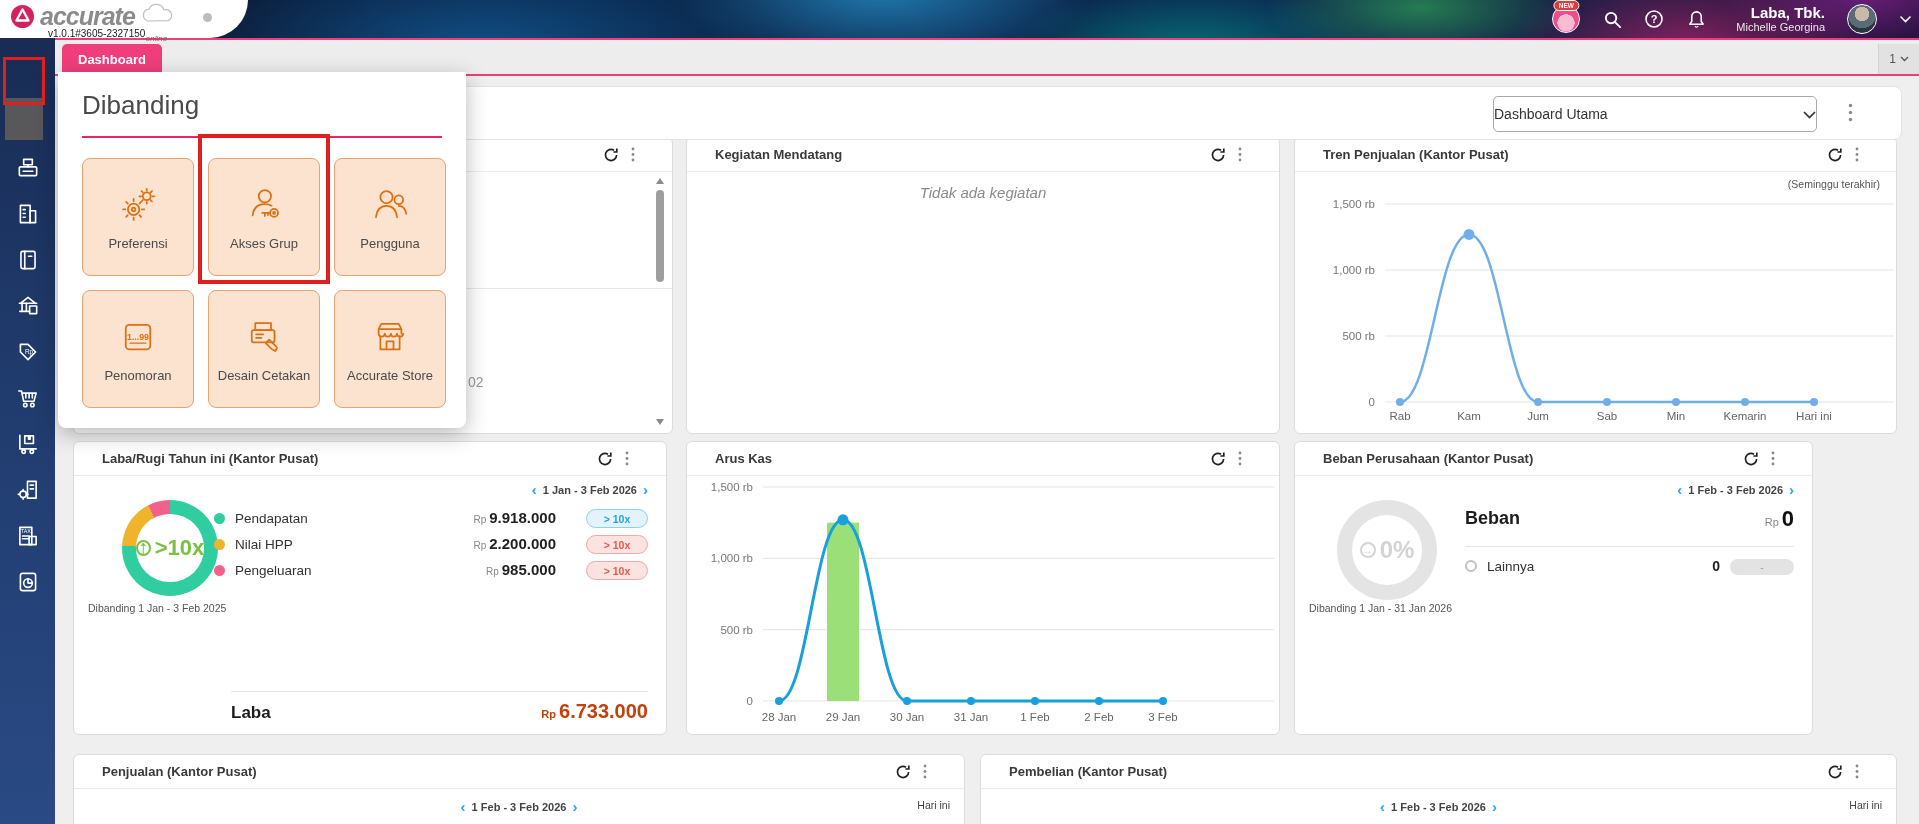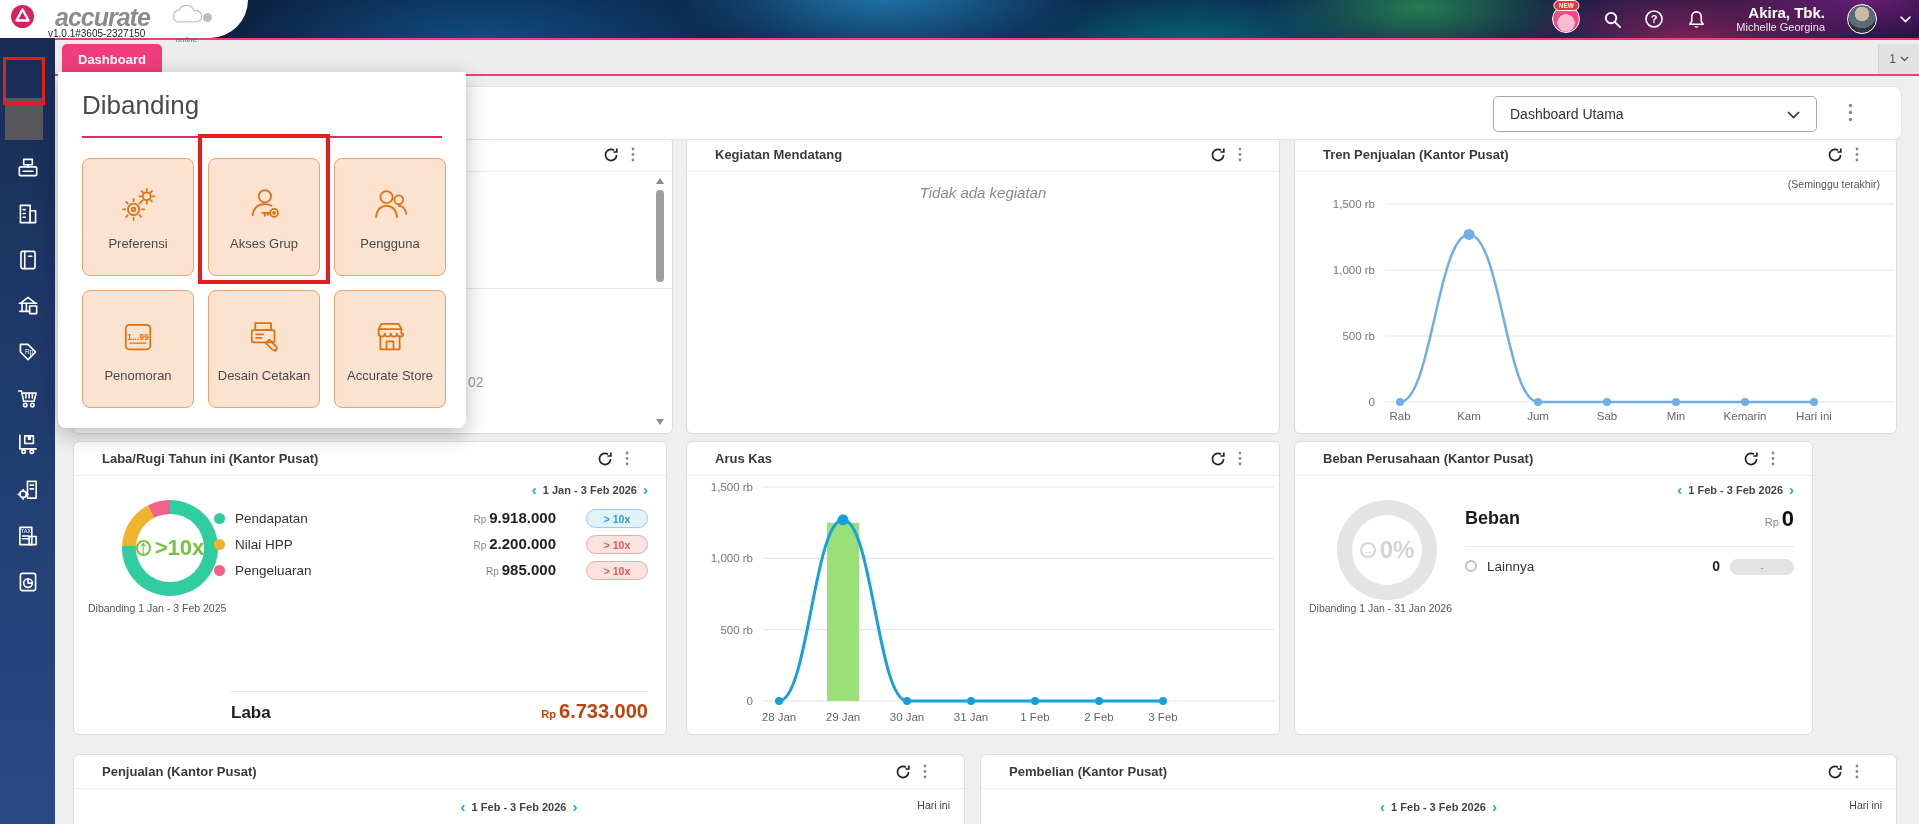--- a/index.html
+++ b/index.html
@@ -12,21 +12,21 @@
  background:
   radial-gradient(ellipse 300px 120px at 46% -30%, rgba(40,150,210,.75), transparent 70%),
   radial-gradient(ellipse 260px 90px at 62% 130%, rgba(0,190,160,.45), transparent 70%),
   radial-gradient(ellipse 220px 80px at 74% 20%, rgba(60,210,90,.5), transparent 70%),
   radial-gradient(ellipse 260px 110px at 88% 120%, rgba(225,40,120,.55), transparent 70%),
   radial-gradient(ellipse 200px 90px at 97% -20%, rgba(170,40,170,.6), transparent 70%),
   radial-gradient(ellipse 420px 140px at 25% 120%, rgba(20,110,180,.6), transparent 70%),
   linear-gradient(90deg,#0c1730,#0a2244 35%,#0b2a52 65%,#180f33)}
 .logo-blob{position:absolute;left:0;top:0;width:248px;height:38px;background:#fff;border-radius:0 0 70px 0}
 .logo-dot{position:absolute;left:203px;top:13px;width:9px;height:9px;border-radius:50%;background:#BDBDBD}
-.logo{position:absolute;left:9px;top:3px;display:flex;align-items:center;gap:19px}
+.logo{position:absolute;left:9px;top:3px;display:flex;align-items:flex-start;gap:4px}
 .logo-text{font-size:25px;font-weight:bold;font-style:italic;color:#8B8B8B;letter-spacing:-1px;line-height:26px}
 .cloud-wrap{position:relative;width:38px;height:26px}
 .cloud-wrap .online{position:absolute;left:7px;top:31px;font-size:8px;font-style:italic;color:#666}
 .version{position:absolute;left:48px;top:28px;font-size:10px;color:#222;z-index:11}
 .topbar-right{position:absolute;right:8px;top:0;height:38px;display:flex;align-items:center;gap:22px;z-index:12}
 .hicon{width:20px;height:20px;display:flex;align-items:center;justify-content:center;cursor:pointer}
 .navatar{position:relative;width:28px;height:28px;border-radius:50%;
  background:radial-gradient(circle at 50% 65%,#F8BBD0 0 40%,#EC4E8A 41% 100%);border:1px solid #fff}
 .navatar .newpill{position:absolute;left:50%;transform:translateX(-50%);top:-6px;background:#E53935;color:#fff;
  font-size:6.5px;font-weight:bold;padding:1px 4px;border-radius:6px;border:1px solid #fff}
@@ -60,21 +60,21 @@
 .popup-divider{position:absolute;left:24px;right:24px;top:64px;height:2px;background:#E9246B}
 .tile{position:absolute;width:112px;height:118px;background:#FBE3D0;border:1px solid #E8A372;border-radius:8px;
  display:flex;flex-direction:column;align-items:center;justify-content:center;gap:10px;cursor:pointer}
 .tile .tlabel{font-size:13px;color:#4A4A4A}
 .tile svg{stroke:#DD7111;fill:none;stroke-width:2;stroke-linecap:round;stroke-linejoin:round}
 .redbox-tile{position:absolute;left:140px;top:62px;width:132px;height:150px;border:4px solid #E01F1F;z-index:34}
 
 
 .toolbar{position:absolute;left:66px;top:86px;width:1836px;height:54px;background:#fff;border:1px solid #E3E3E3;border-radius:8px;z-index:2}
 .dash-select{position:absolute;right:84px;top:9px;width:324px;height:36px;border:1px solid #A9A9A9;border-radius:5px;
- background:#fff;display:flex;align-items:center;padding:0 16px;font-size:14px;color:#333;cursor:pointer}
+ background:#fff;display:flex;align-items:center;padding:0 0;font-size:14px;color:#333;cursor:pointer}
 .dash-select .sel-chev{margin-left:auto}
 .tb-kebab{position:absolute;right:48px;top:16px;cursor:pointer}
 
 
 .card{position:absolute;background:#fff;border:1px solid #DCDCDC;border-radius:6px;z-index:1}
 .chead{height:34px;display:flex;align-items:center;padding:0 28px;border-bottom:1px solid #ECECEC}
 .ctitle{flex:1;font-size:13px;font-weight:bold;color:#3A3A3A;white-space:nowrap;overflow:hidden}
 .cicon{background:none;border:none;cursor:pointer;display:flex;align-items:center;justify-content:center;width:22px;height:22px}
 .card-hidden{left:73px;top:137px;width:600px;height:297px}
 .card-kegiatan{left:686px;top:137px;width:594px;height:297px}
@@ -170,21 +170,21 @@
             <text x="10" y="14" text-anchor="middle" font-size="11" fill="#fff" font-family="Liberation Sans,sans-serif" font-weight="bold">?</text>
           </svg>
       </span>
       <span class="hicon">
         <svg width="19" height="20" viewBox="0 0 20 21">
             <path d="M10 3a5 5 0 0 0-5 5v5l-2 3h14l-2-3V8a5 5 0 0 0-5-5z" fill="none" stroke="#fff" stroke-width="1.7" stroke-linejoin="round"></path>
             <path d="M8.5 18a1.6 1.6 0 0 0 3 0" fill="none" stroke="#fff" stroke-width="1.5"></path>
           </svg>
       </span>
       <span class="uname">
-        <span class="co">Akira, Tbk.</span>
+        <span class="co">Laba, Tbk.</span>
         <span class="nm">Michelle Georgina</span>
       </span>
       <span class="uavatar"></span>
       <span class="hicon" style="width:12px">
         <svg width="11" height="7" viewBox="0 0 11 7">
             <path d="M1 1l4.5 4.5L10 1" fill="none" stroke="#fff" stroke-width="1.6" stroke-linecap="round"></path>
           </svg>
       </span>
     </div>
   </header>

